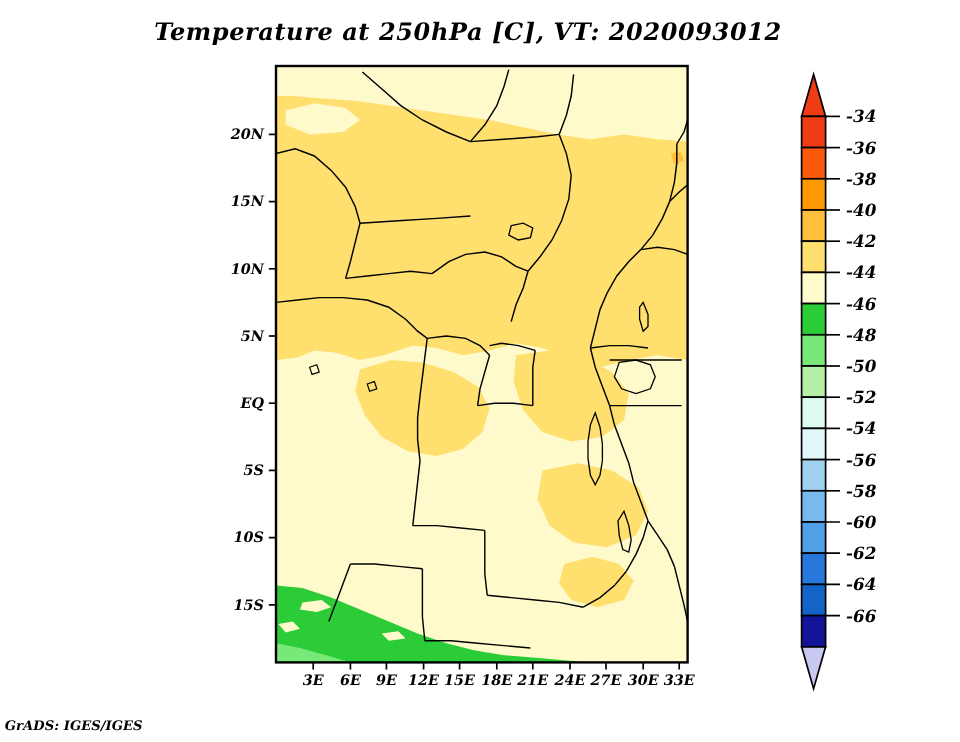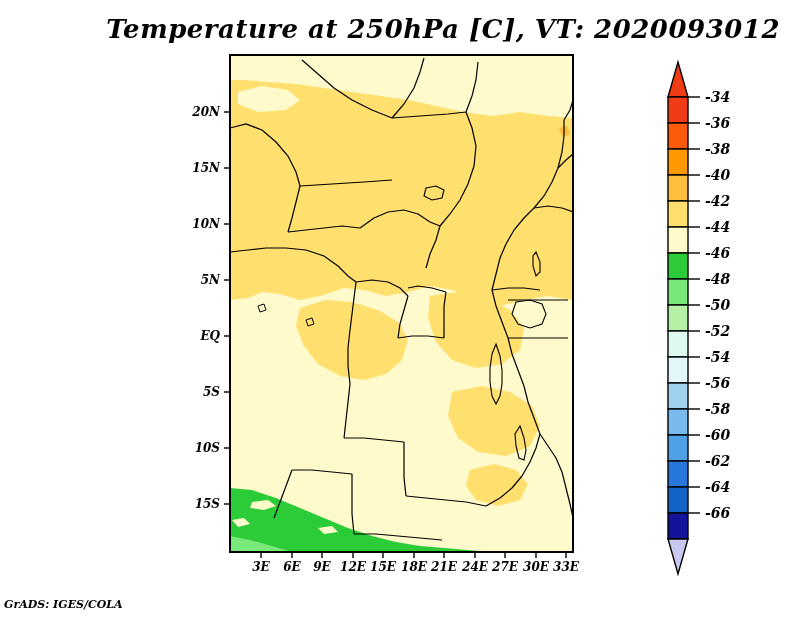--- a/index.html
+++ b/index.html
@@ -12,25 +12,25 @@
     height: 618px;
     position: relative;
     font-family: "DejaVu Serif", serif;
     overflow: hidden;
   }
   #page-title {
     position: absolute;
     left: 0;
     top: 14px;
     width: 780px;
-    text-align: right;
+    text-align: center;
     font-family: "DejaVu Serif", serif;
     font-style: italic;
     font-weight: bold;
-    font-size: 26px;
+    font-size: 20px;
     letter-spacing: 0.5px;
     color: #000000;
     white-space: nowrap;
   }
   #plot-area {
     position: absolute;
     left: 0;
     top: 0;
     width: 800px;
     height: 618px;
@@ -316,13 +316,13 @@
       <text class="cb-label" x="705" y="388">-56</text>
       <text class="cb-label" x="705" y="414">-58</text>
       <text class="cb-label" x="705" y="440">-60</text>
       <text class="cb-label" x="705" y="466">-62</text>
       <text class="cb-label" x="705" y="492">-64</text>
       <text class="cb-label" x="705" y="518">-66</text>
     </g>
   </g>
 </svg>
 
-<div id="credit">GrADS: IGES/COLA</div>
+<div id="credit">GrADS: IGES/IGES</div>
 
 </body></html>

